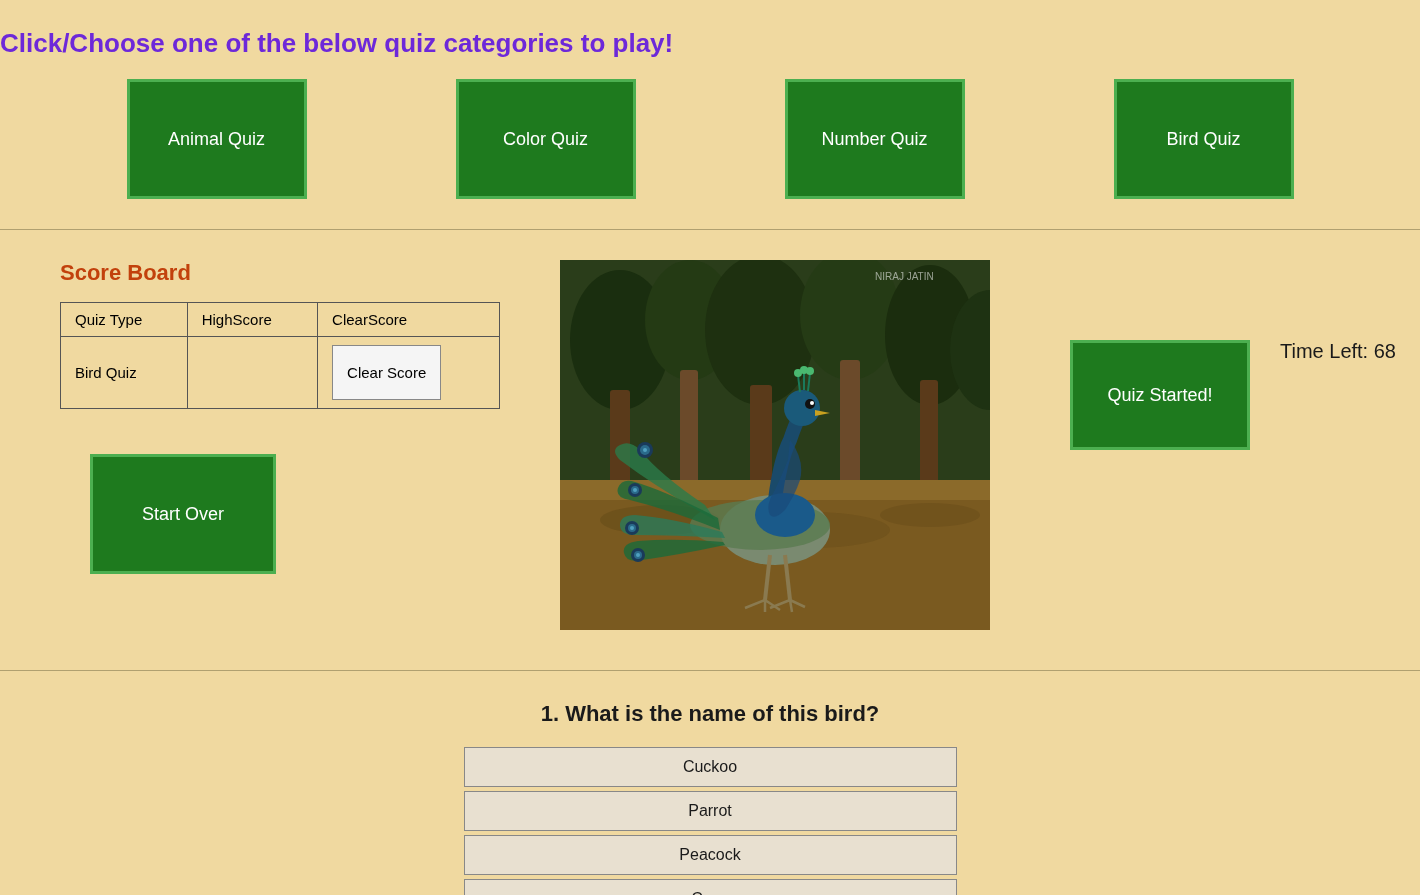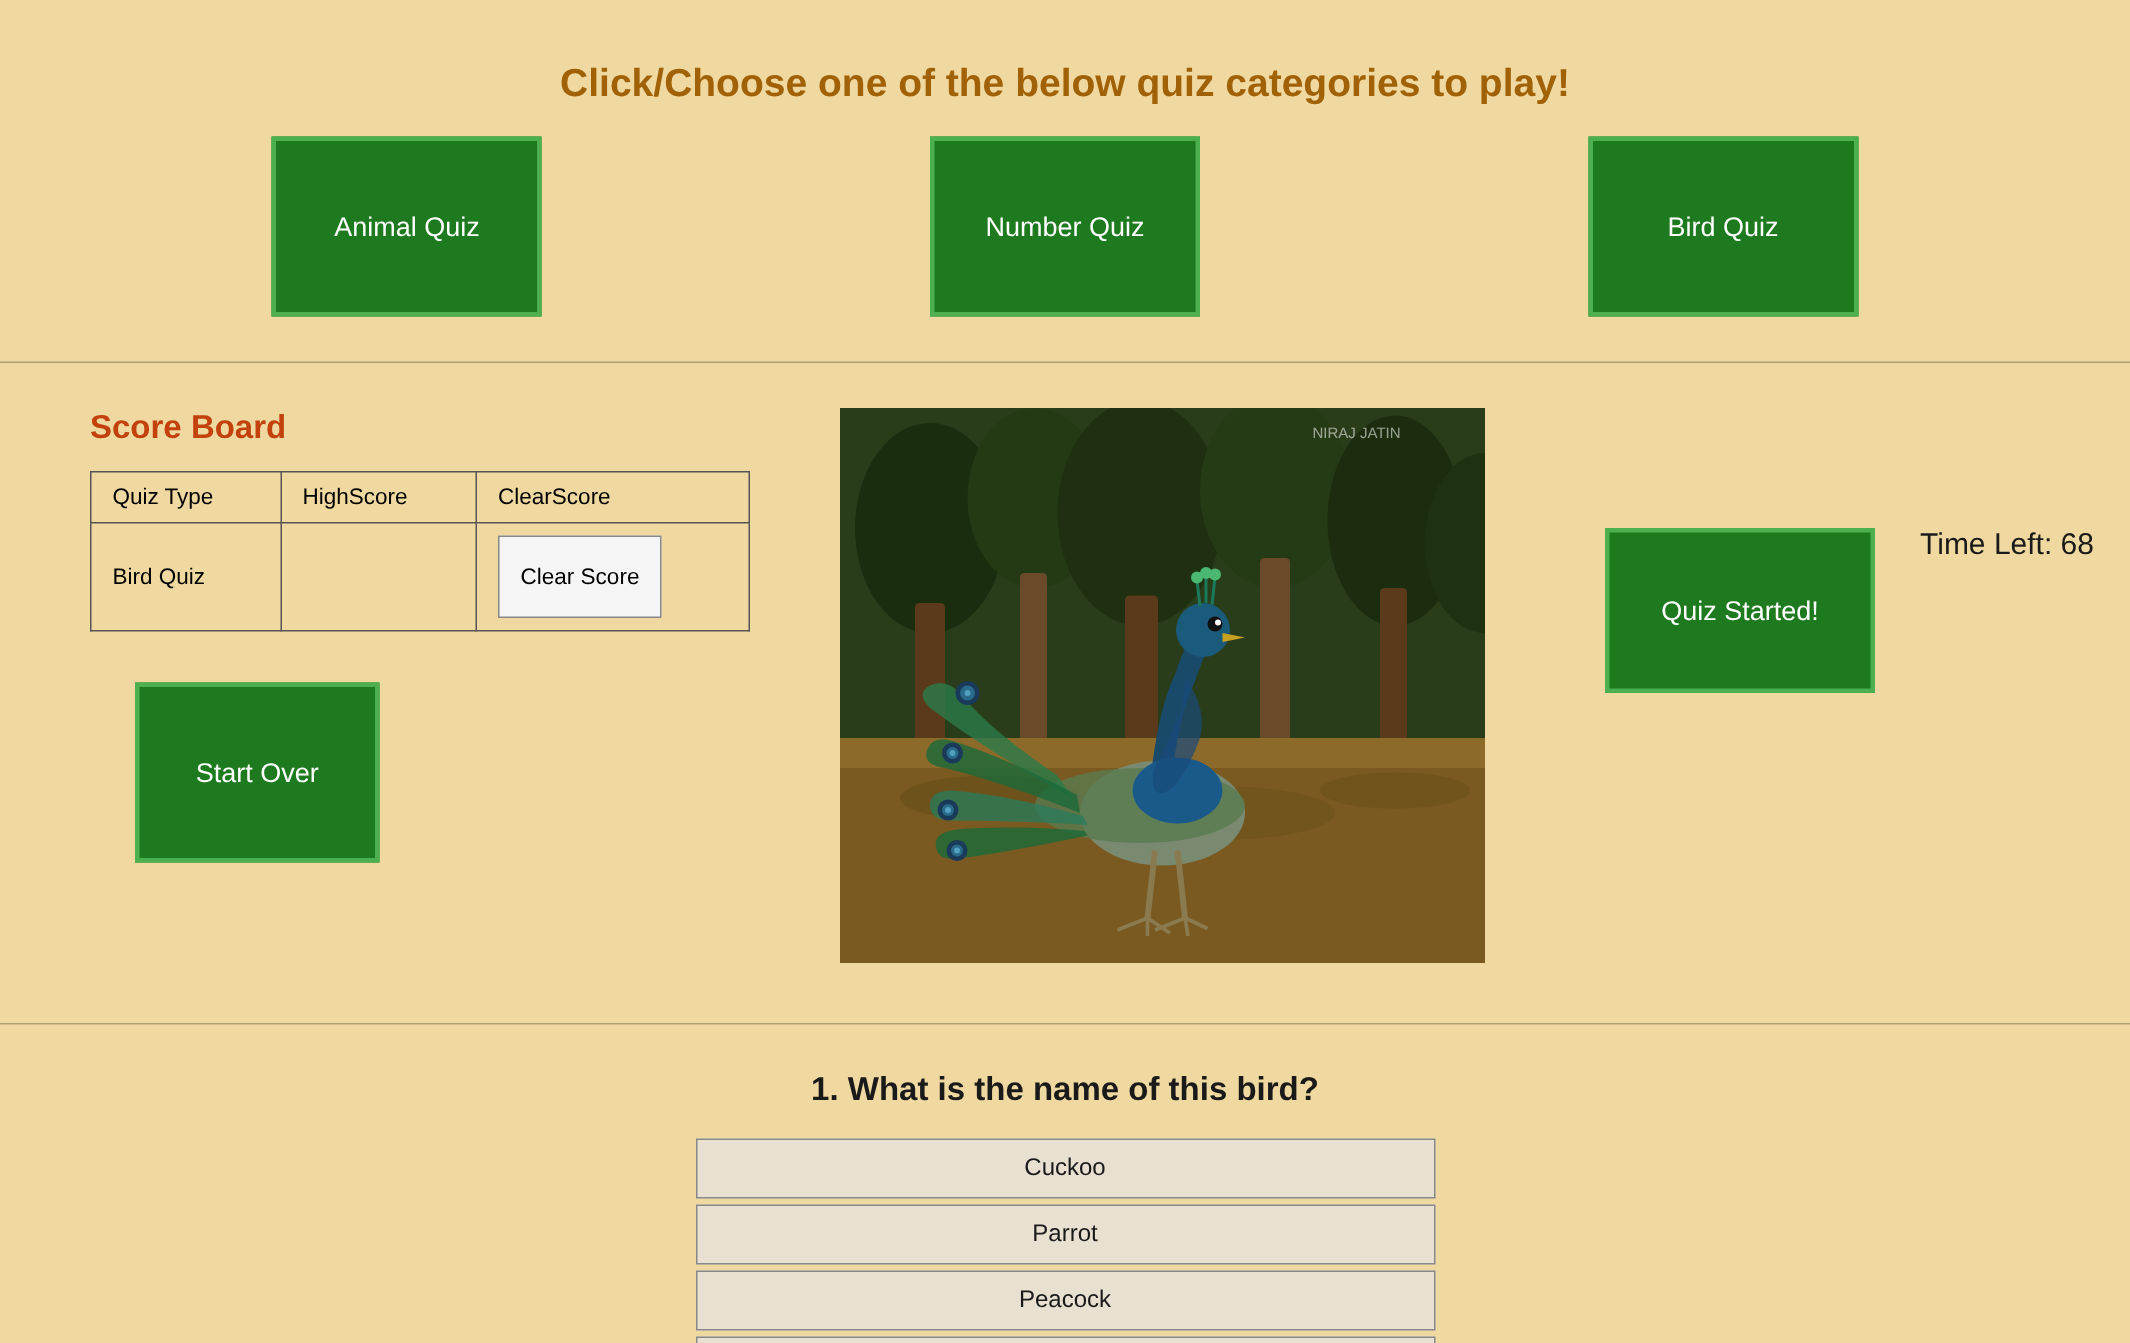--- a/index.html
+++ b/index.html
@@ -10,25 +10,25 @@
 
     body {
       background-color: #f0d9a0;
       font-family: Arial, sans-serif;
       width: 1420px;
       min-height: 895px;
       overflow-x: hidden;
     }
 
     .page-title {
-      text-align: center;
+      text-align: left;
       font-size: 26px;
       font-weight: bold;
-      padding: 40px 0 20px 0;
-      color: #a16207;
+      padding: 28px 0 20px 0;
+      color: #6d28d9;
     }
 
     .quiz-buttons-row {
       display: flex;
       justify-content: space-around;
       padding: 0 52px;
       margin-bottom: 30px;
     }
 
     .quiz-cat-btn {
@@ -97,25 +97,25 @@
       border: 1px solid #888;
       padding: 18px 14px;
       cursor: pointer;
       font-size: 15px;
     }
 
     .start-over-btn {
       background-color: #1e7a1e;
       color: white;
       border: 3px solid #4caf50;
-      width: 163px;
+      width: 186px;
       height: 120px;
       font-size: 18px;
       cursor: pointer;
-      margin-top: 10px;
+      margin-top: 21px;
       margin-left: 30px;
     }
 
     .image-section {
       flex: 0 0 auto;
     }
 
     .bird-image-container {
       width: 430px;
       height: 370px;
@@ -192,20 +192,21 @@
       color: #1a1a1a;
     }
   </style>
 </head>
 <body>
 
 <div class="page-title">Click/Choose one of the below quiz categories to play!</div>
 
 <div class="quiz-buttons-row">
   <button class="quiz-cat-btn">Animal Quiz</button>
+  <button class="quiz-cat-btn">Color Quiz</button>
   <button class="quiz-cat-btn">Number Quiz</button>
   <button class="quiz-cat-btn">Bird Quiz</button>
 </div>
 
 <hr class="divider">
 
 <div class="middle-section">
 
   <div class="left-section">
     <div class="scoreboard-title">Score Board</div>

